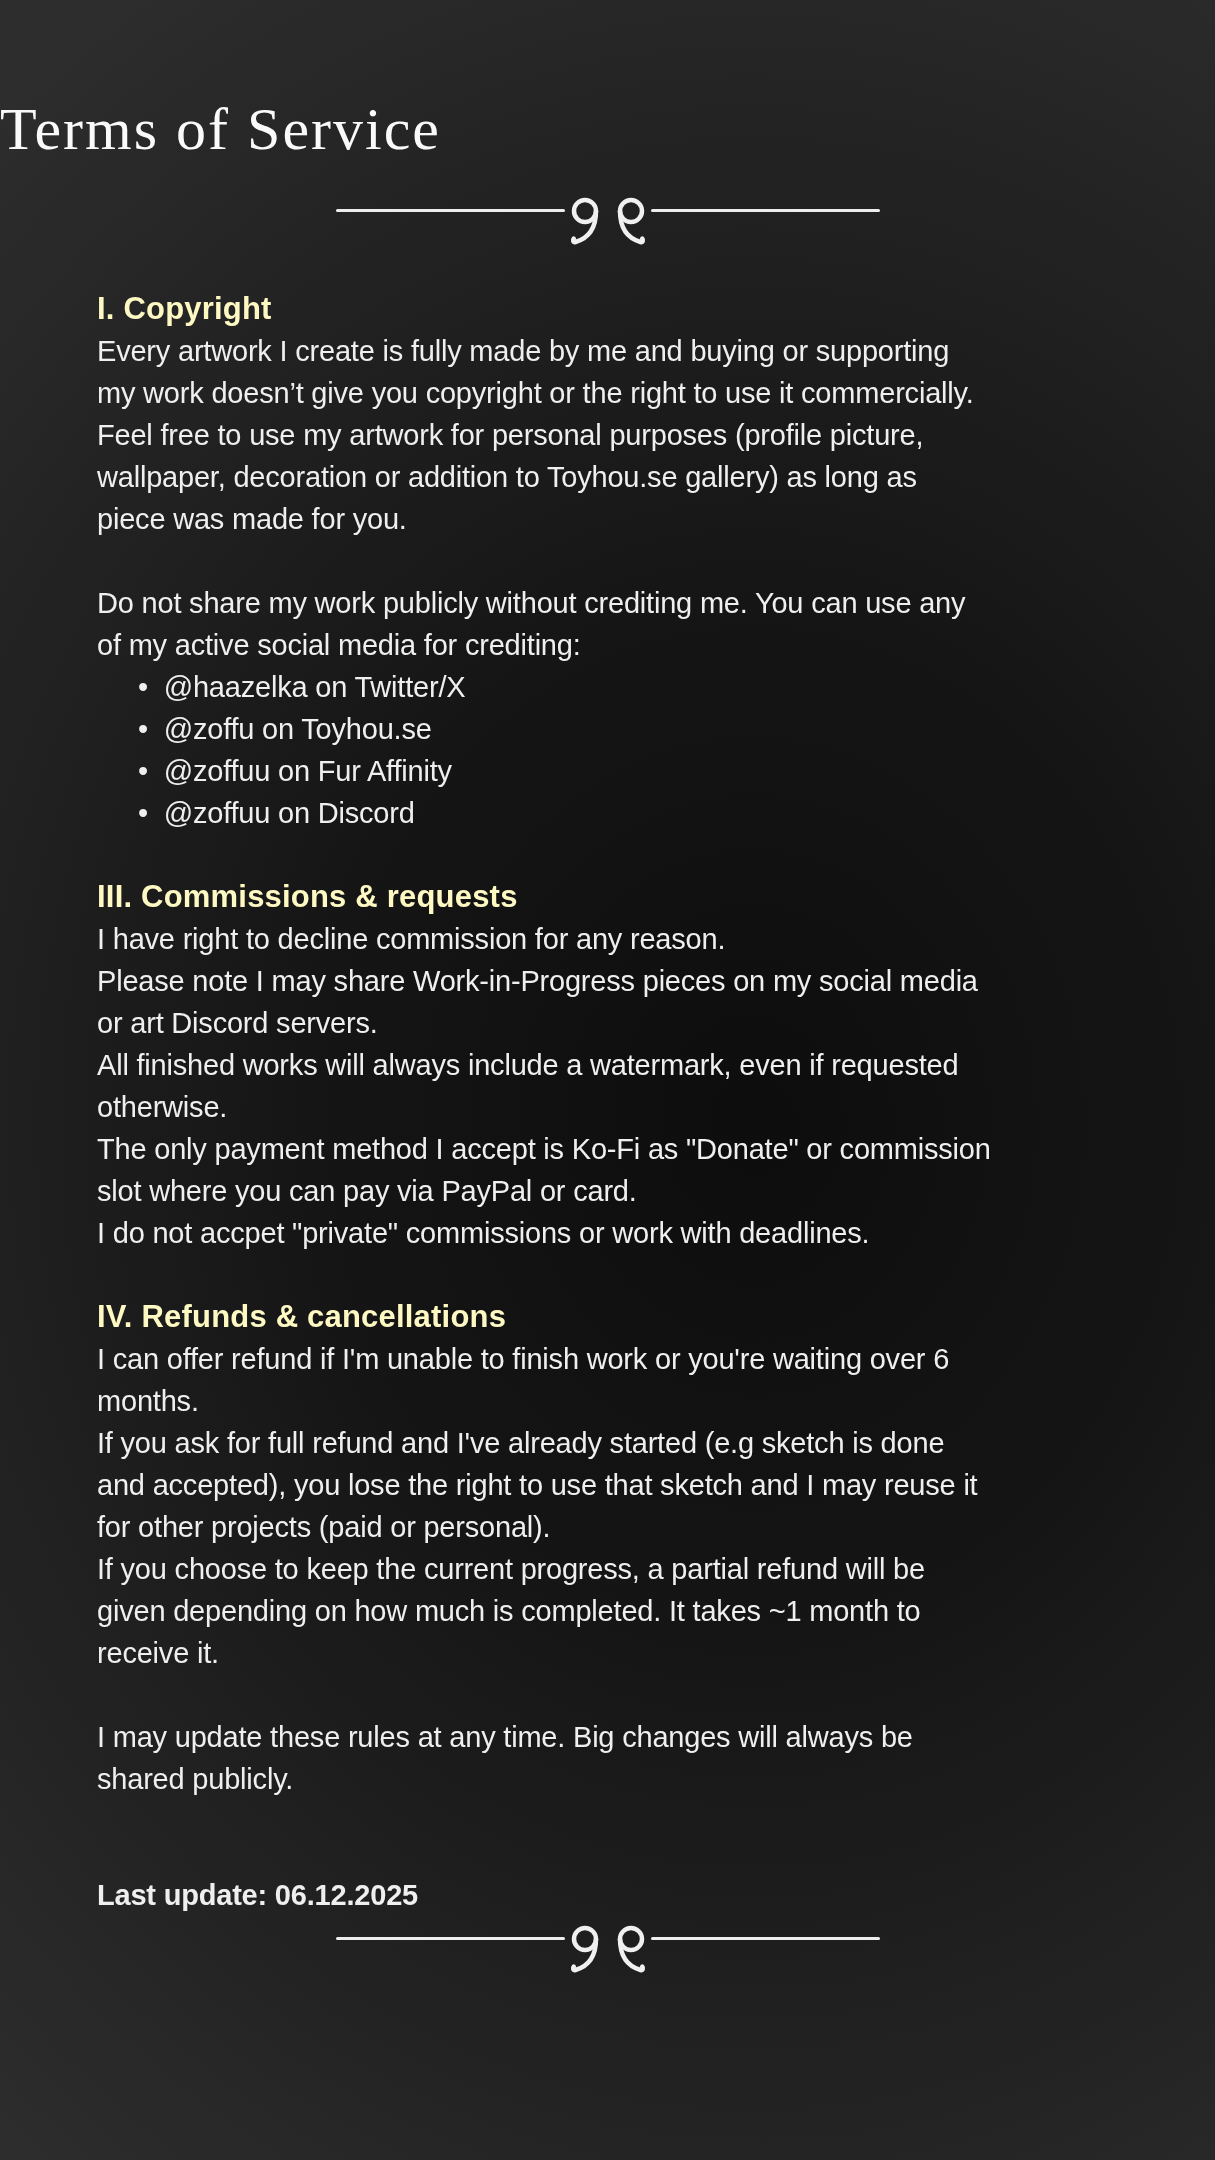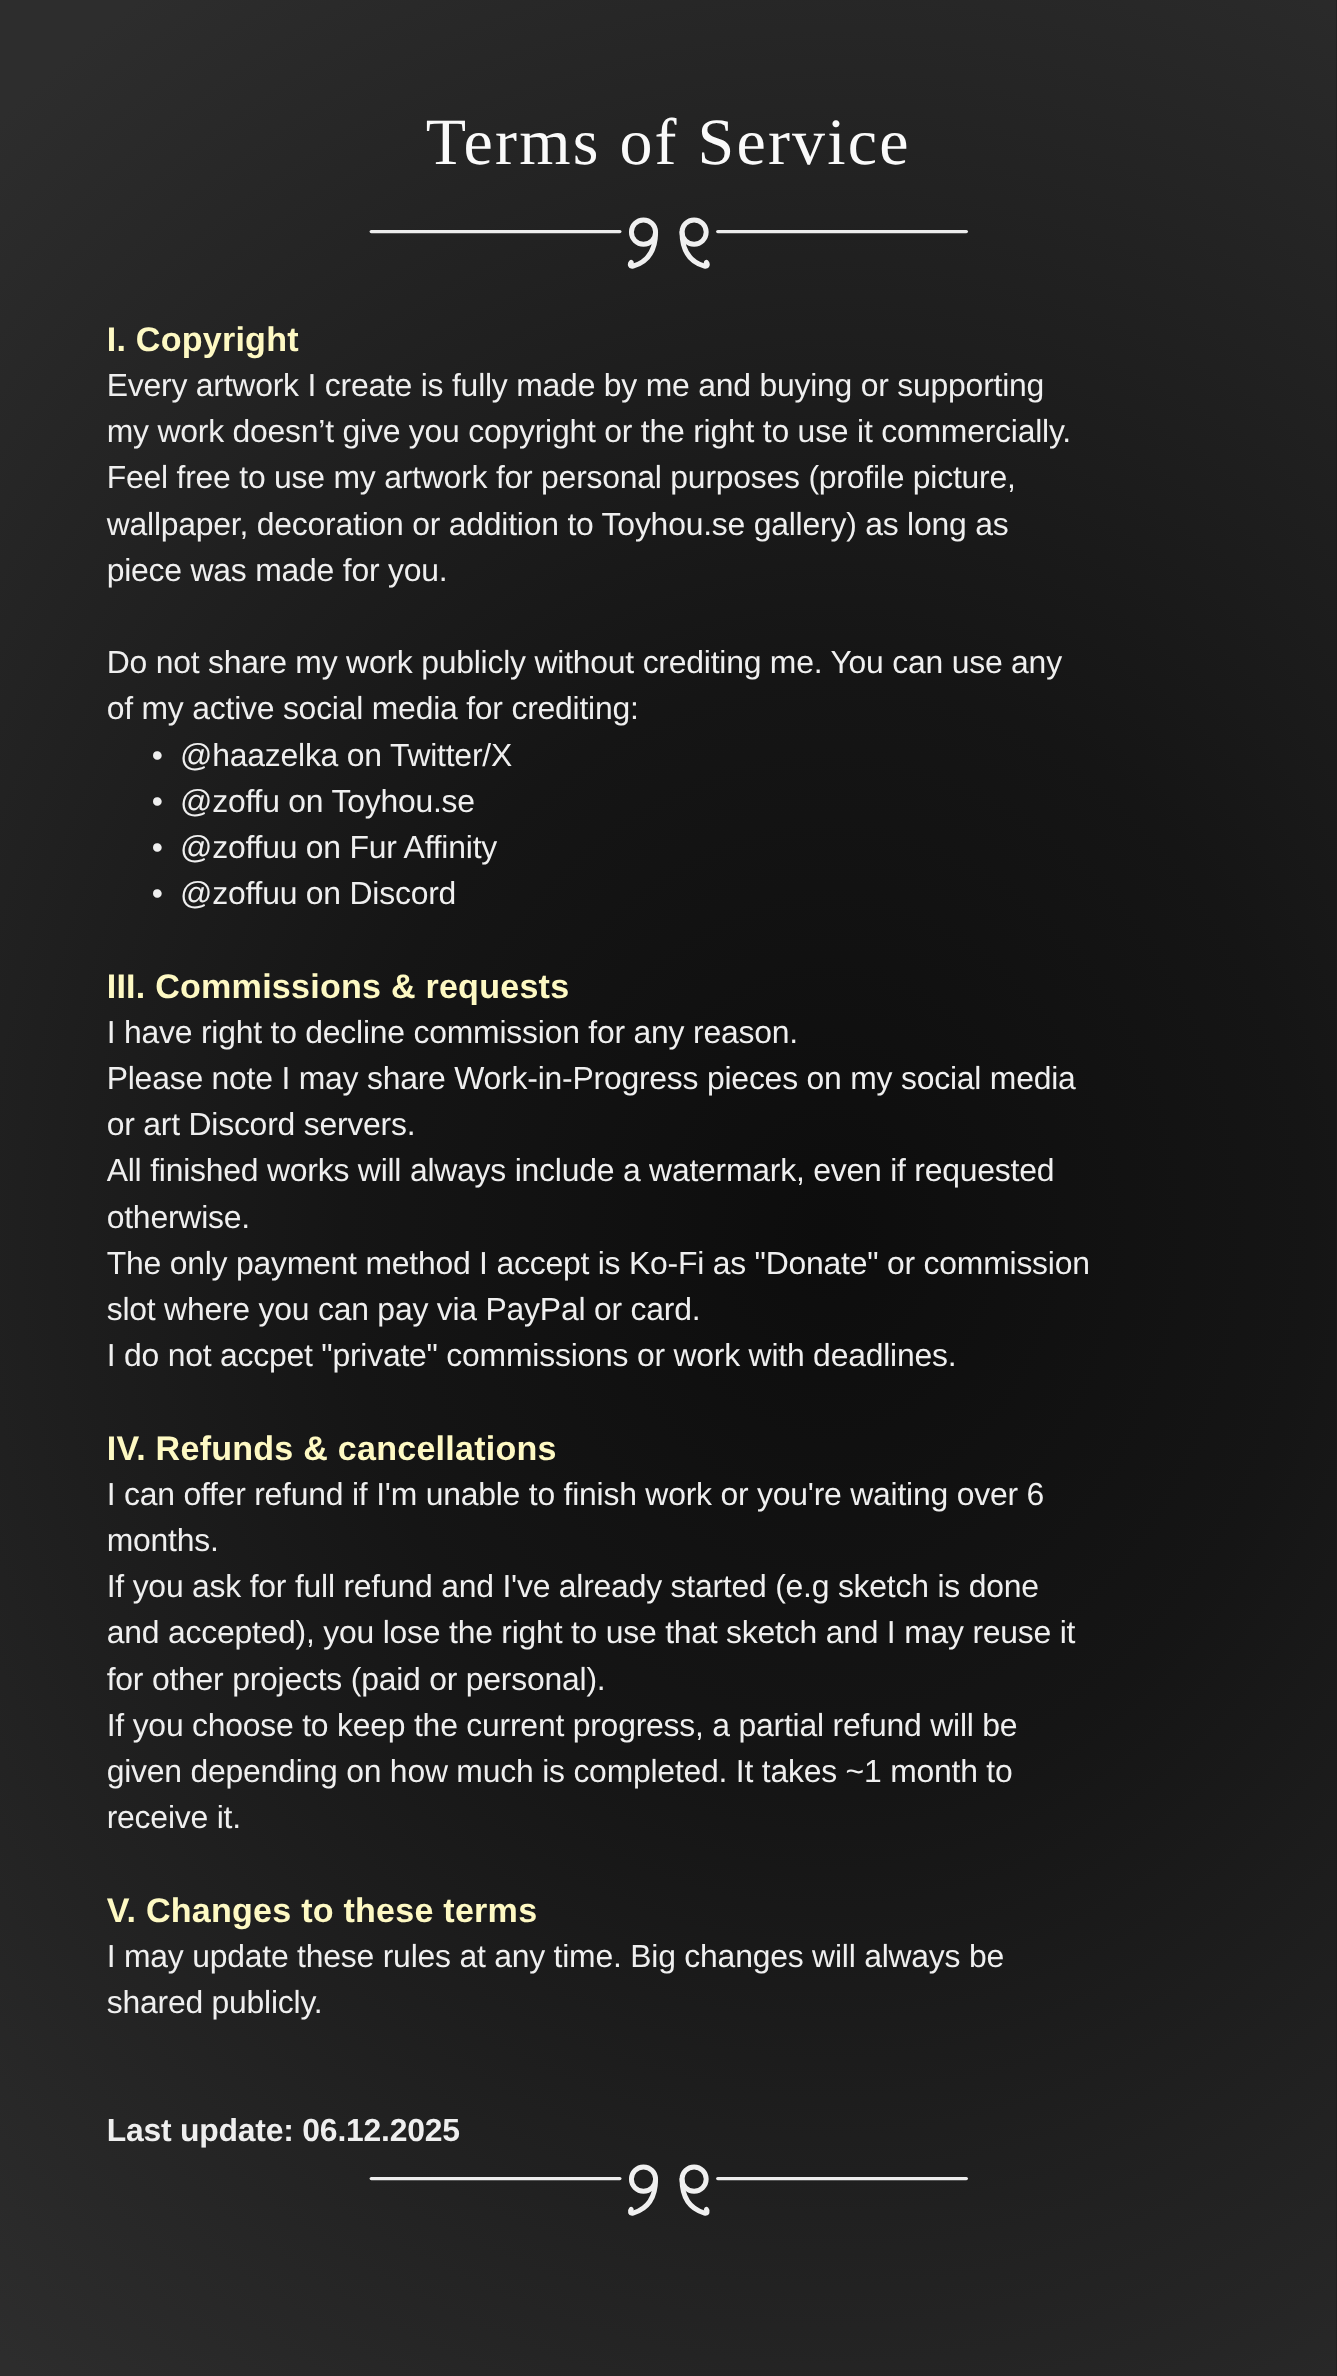--- a/index.html
+++ b/index.html
@@ -5,21 +5,21 @@
   html,body{margin:0;padding:0;}
   body{
     width:1215px;height:2160px;overflow:hidden;position:relative;
     background:#1a1a1a radial-gradient(95% 62% at 62% 52%, #0d0d0d 0%, #151515 38%, #2d2d2d 100%);
     font-family:"Liberation Sans", sans-serif;
     color:#f0f0f0;
     -webkit-font-smoothing:antialiased;
   }
   .title{
     margin:96px 0 0 0;
-    text-align:center;
+    text-align:left;
     font-family:"Liberation Serif", serif;
     font-weight:400;
     font-size:60px;
     line-height:66px;
     letter-spacing:2px;
     color:#fafafa;
   }
   .divider{
     display:flex;justify-content:center;align-items:flex-start;
   }
@@ -120,21 +120,20 @@
 months.
 If you ask for full refund and I've already started (e.g sketch is done
 and accepted), you lose the right to use that sketch and I may reuse it
 for other projects (paid or personal).
 If you choose to keep the current progress, a partial refund will be
 given depending on how much is completed. It takes ~1 month to
 receive it.</p>
   </section>
 
   <section>
-    <h2>V. Changes to these terms</h2>
     <p class="lines">I may update these rules at any time. Big changes will always be
 shared publicly.</p>
   </section>
 
   <p class="last-update">Last update: 06.12.2025</p>
 
 </div>
 
 <div class="divider bottom">
   <span class="line"></span>

